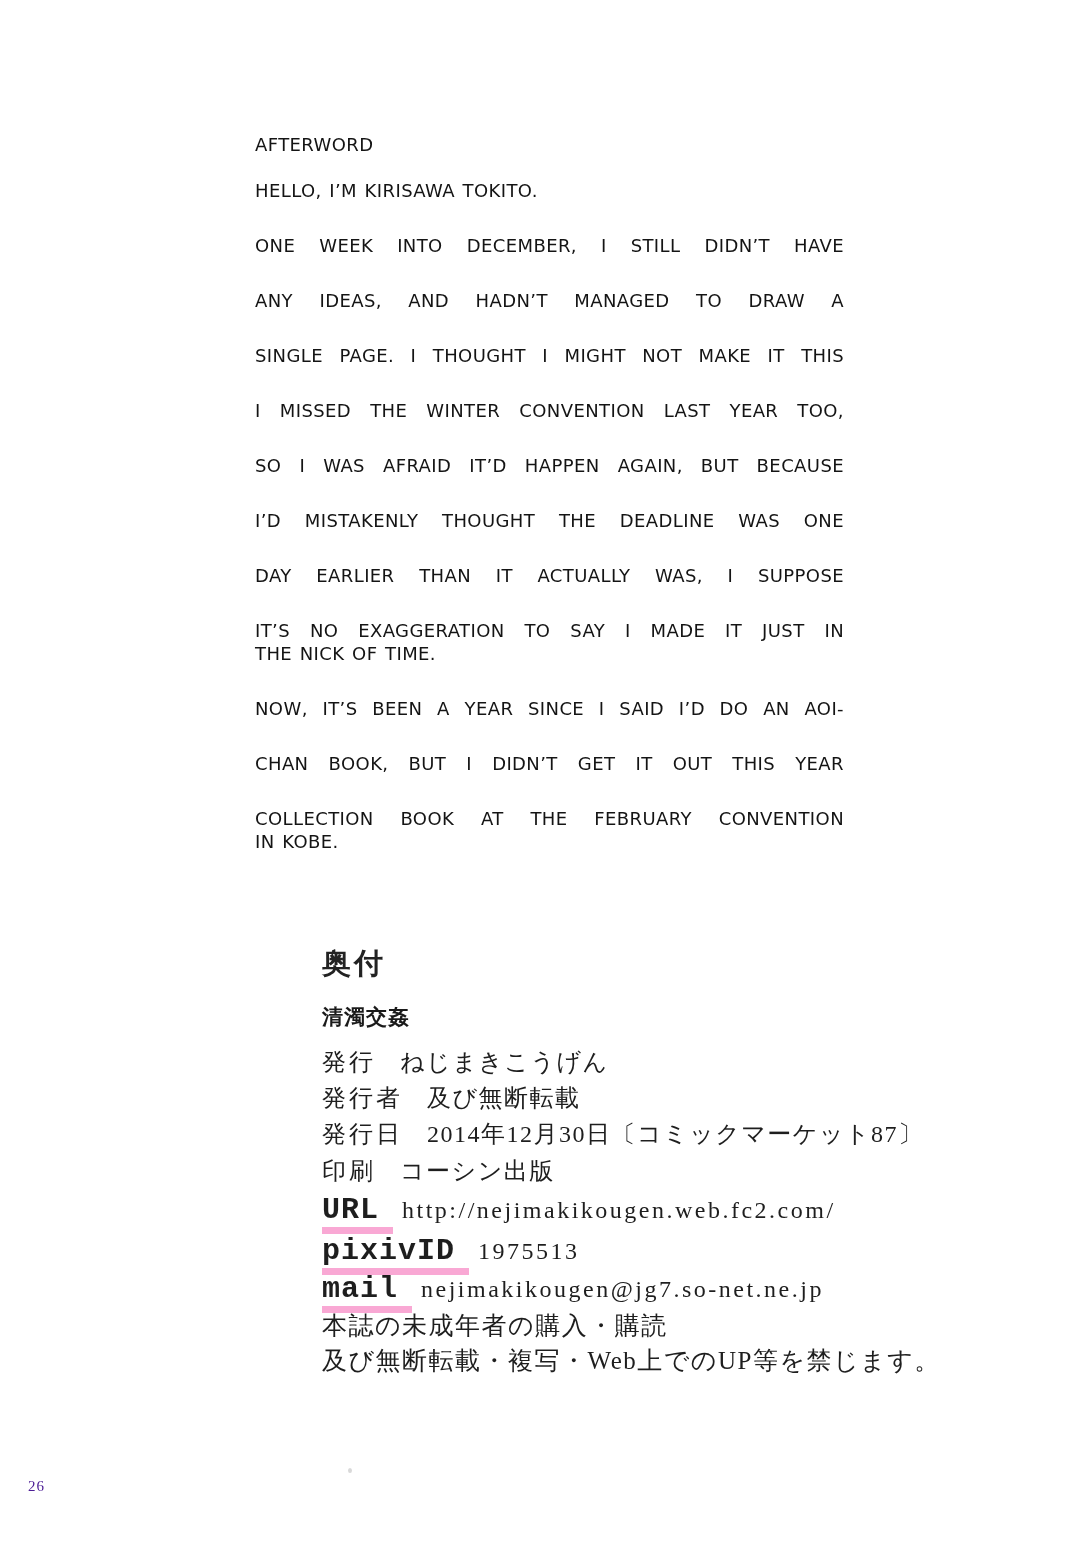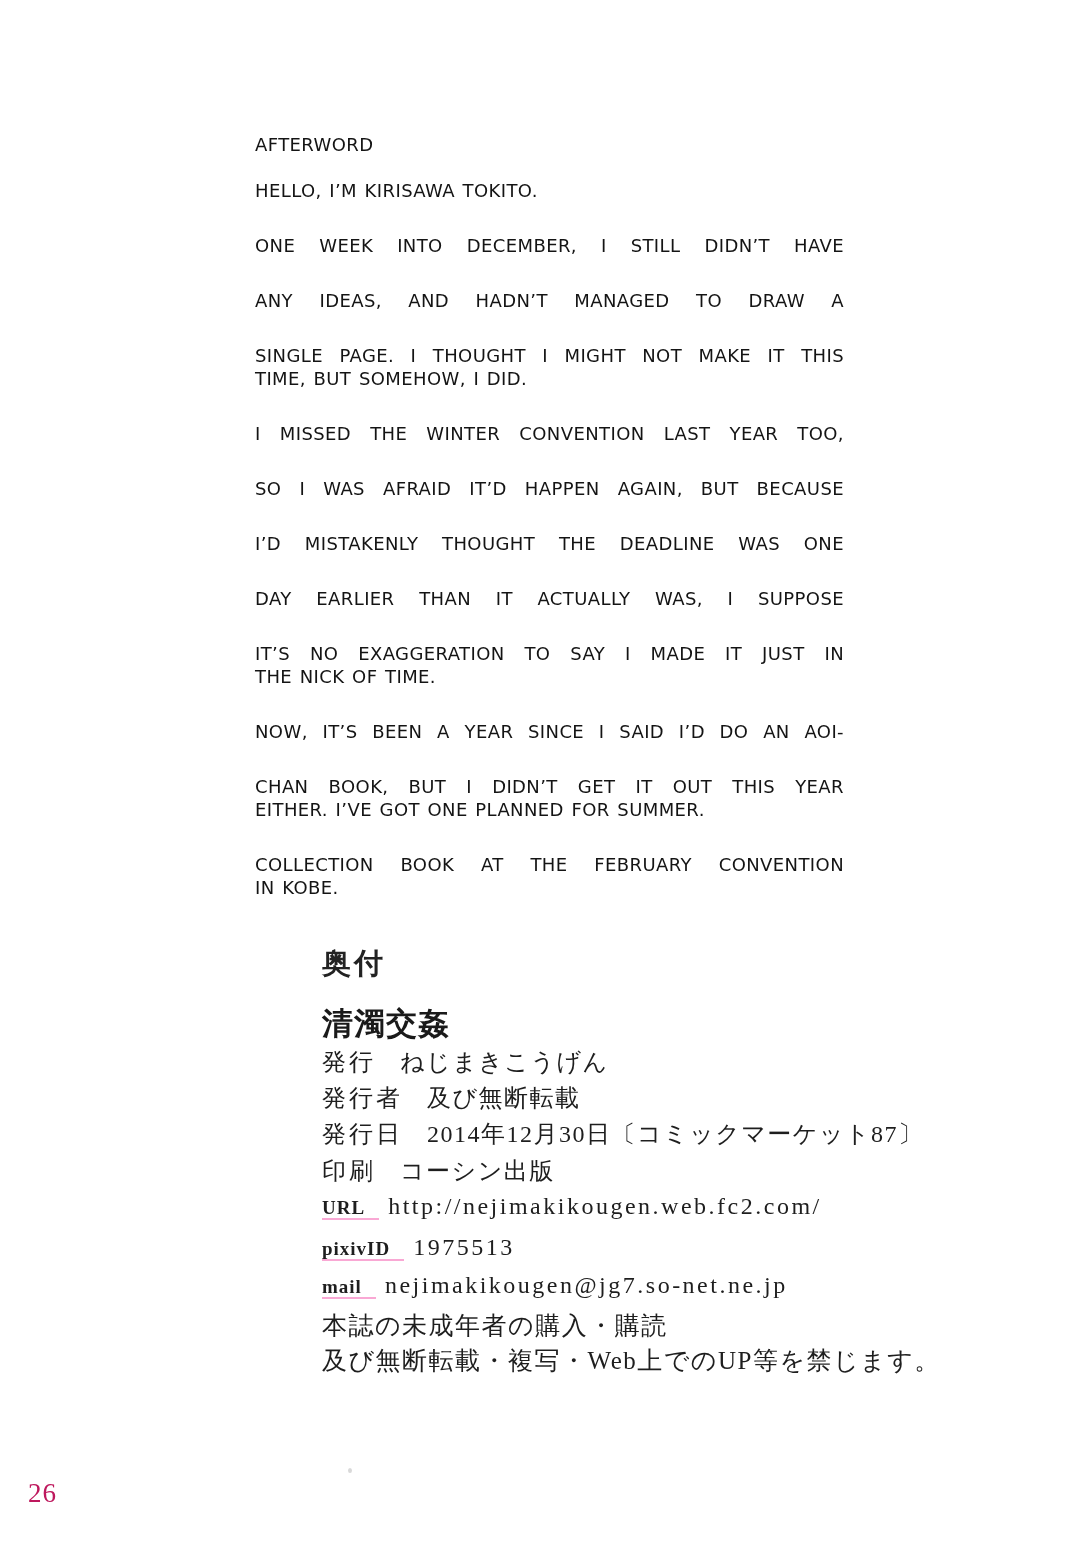--- a/index.html
+++ b/index.html
@@ -21,68 +21,66 @@
   }
   .ln { min-height:23px; white-space:normal; }
   .just { text-align:justify; text-align-last:justify;margin-top:32px; }
   .head, .greet, .para { margin:0 0 23px 0; }
   .para:last-child { margin-bottom:0; }
 
   
   .colo { position:absolute; left:0; top:0; width:944px; height:1543px; }
   .colo > div { position:absolute; left:322px; white-space:nowrap; }
   .okuzuke { top:944px;  font-size:29px; letter-spacing:3px; font-weight:600; color:#222; }
-  .booktitle { top:1003px; font-size:31px; letter-spacing:1px; font-weight:700; color:#1a1a1a; }
+  .booktitle { top:1003px; font-size:21px; letter-spacing:1px; font-weight:700; color:#1a1a1a; }
   .jrow { font-size:24px; letter-spacing:1.5px; color:#1e1e1e; }
   .jrow .jlabel { letter-spacing:3px; margin-right:24px;text-align:right; }
   .crow { color:#1e1e1e; }
   .crow .clabel {
-    font-size:19px; font-weight:700; letter-spacing:1px;
-    border-bottom:2px solid #f9a8d4; padding-right:14px; margin-right:9px;
+    font-size:30px; font-weight:700; letter-spacing:1px;
+    border-bottom:7px solid #f9a8d4; padding-right:14px; margin-right:9px;font-family:Liberation Mono, monospace;
   }
   .crow .cvalue { font-size:24px; letter-spacing:2.5px; }
   .nrow { font-size:25px; letter-spacing:1.5px; color:#1e1e1e; }
 
   
   .pageno {
     position:absolute; left:28px; top:1478px;
-    font-size:27px; letter-spacing:1px; color:#be185d;
+    font-size:15px; letter-spacing:1px; color:#4c1d95;
     font-family:"Liberation Serif",serif;
   }
   .speck {
     position:absolute; left:348px; top:1468px; width:4px; height:5px;
     background:#d9d9d9; border-radius:50%;
   }
 </style>
 </head>
 <body>
 
 <div class="page">
 
   <section class="afterword">
     <div class="ln head">AFTERWORD</div>
     <div class="ln greet">HELLO, I’M KIRISAWA TOKITO.</div>
 
     <div class="para">
       <div class="ln just">ONE WEEK INTO DECEMBER, I STILL DIDN’T HAVE</div>
       <div class="ln just">ANY IDEAS, AND HADN’T MANAGED TO DRAW A</div>
       <div class="ln just">SINGLE PAGE. I THOUGHT I MIGHT NOT MAKE IT THIS</div>
-      <div class="ln">TIME, BUT SOMEHOW, I DID.</div>
       <div class="ln just">I MISSED THE WINTER CONVENTION LAST YEAR TOO,</div>
       <div class="ln just">SO I WAS AFRAID IT’D HAPPEN AGAIN, BUT BECAUSE</div>
       <div class="ln just">I’D MISTAKENLY THOUGHT THE DEADLINE WAS ONE</div>
       <div class="ln just">DAY EARLIER THAN IT ACTUALLY WAS, I SUPPOSE</div>
       <div class="ln just">IT’S NO EXAGGERATION TO SAY I MADE IT JUST IN</div>
       <div class="ln">THE NICK OF TIME.</div>
     </div>
 
     <div class="para">
       <div class="ln just">NOW, IT’S BEEN A YEAR SINCE I SAID I’D DO AN AOI-</div>
       <div class="ln just">CHAN BOOK, BUT I DIDN’T GET IT OUT THIS YEAR</div>
-      <div class="ln">EITHER. I’VE GOT ONE PLANNED FOR SUMMER.</div>
     </div>
 
     <div class="para">
       <div class="ln just">COLLECTION BOOK AT THE FEBRUARY CONVENTION</div>
       <div class="ln">IN KOBE.</div>
     </div>
   </section>
 
   <section class="colo">
     <div class="okuzuke">奥付</div>

